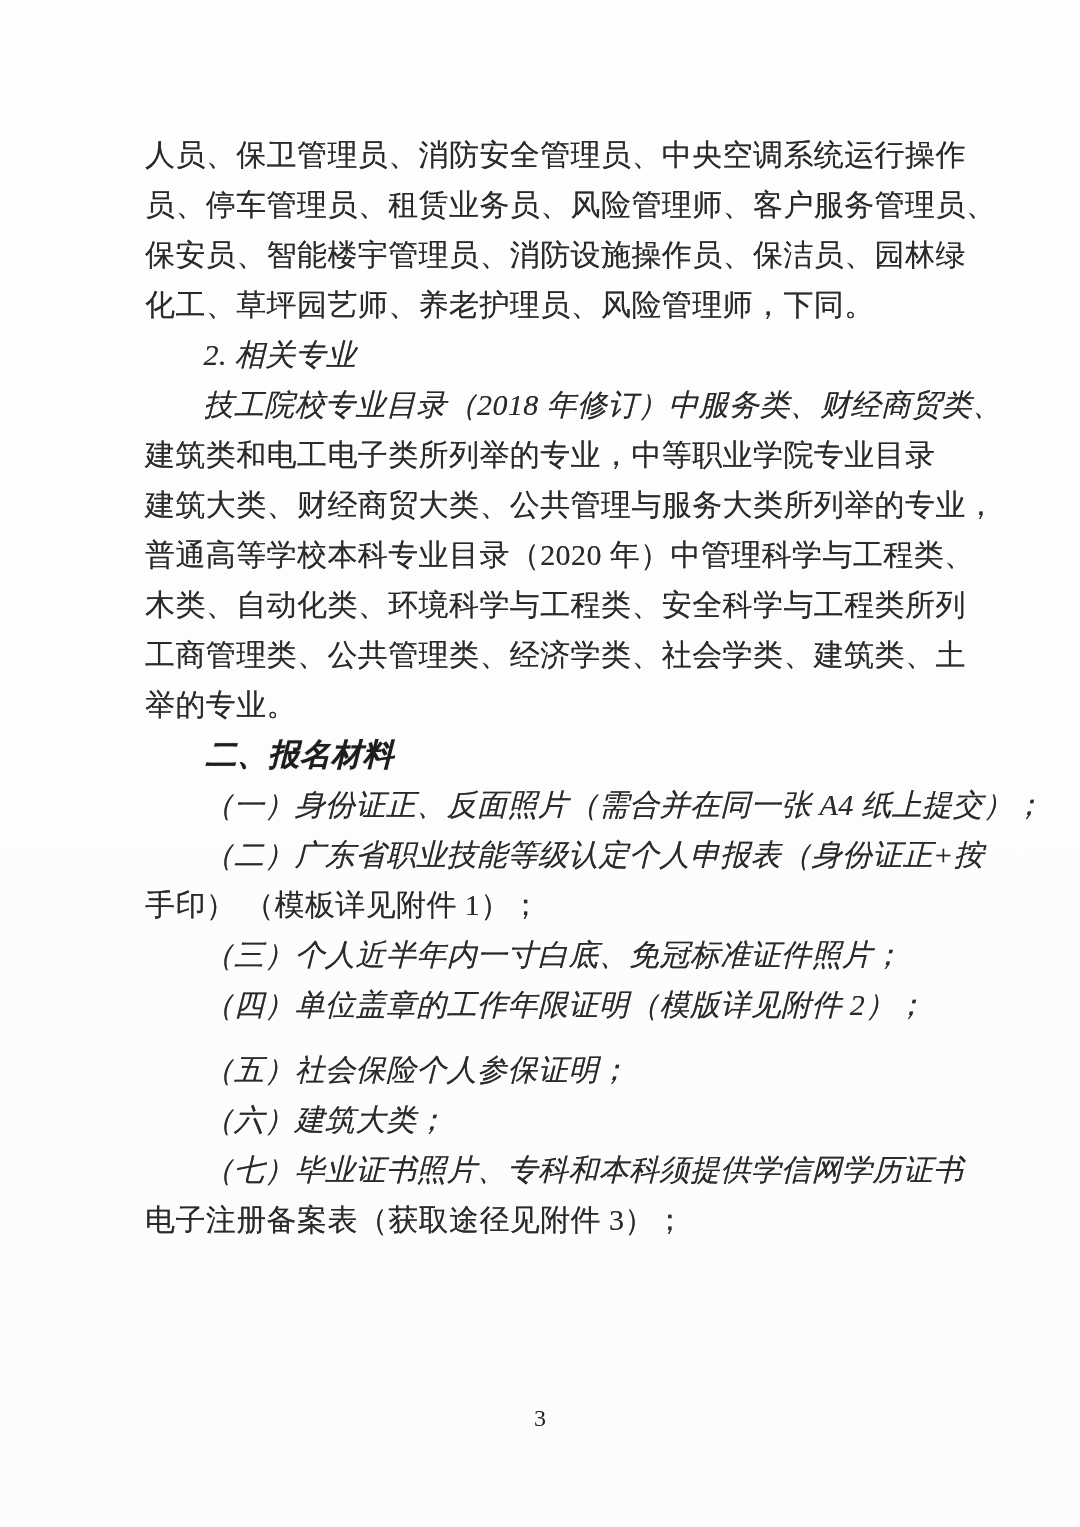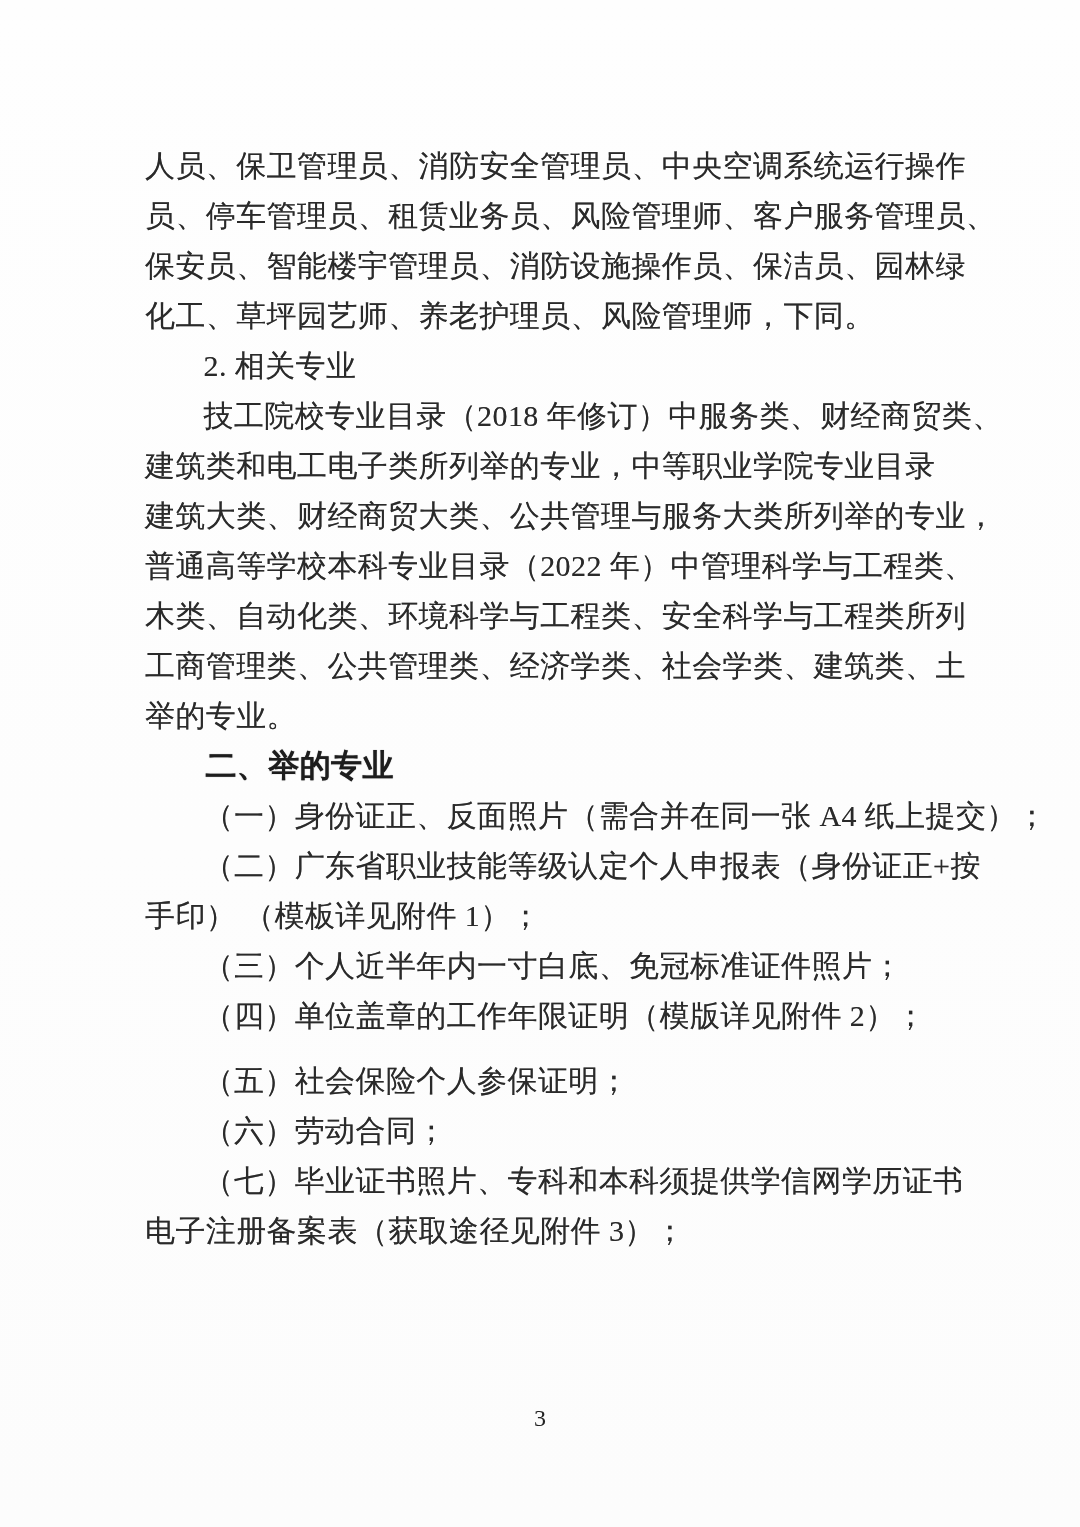--- a/index.html
+++ b/index.html
@@ -16,37 +16,38 @@
     width: 1080px;
     height: 1527px;
     background: linear-gradient(180deg, #fefefe 0%, #fdfdfd 55%, #fcfcfc 100%);
     overflow: hidden;
     color: #262626;
   }
 
   .body-text {
     position: absolute;
     left: 145px;
-    top: 141px;
+    top: 130px;
     width: 805px;
   }
 
   .doc-line {
     font-size: 30px;
     line-height: 50px;
     height: 50px;
     white-space: nowrap;
     letter-spacing: 0.4px;
     color: #2a2a2a;
     
     text-shadow: 0 0 0.6px rgba(40,40,40,0.55);
   }
 
   .doc-line.indent {
     text-indent: 1.95em;
+    font-style: italic;
   }
 
   .doc-line.bold {
     font-weight: bold;
     font-size: 31px;
     color: #1d1d1d;
     text-shadow: 0 0 0.8px rgba(20,20,20,0.7);
   }
 
   .doc-line.gap-before {
@@ -70,31 +71,31 @@
 
   <div class="body-text">
     <div class="doc-line">人员、保卫管理员、消防安全管理员、中央空调系统运行操作</div>
     <div class="doc-line">员、停车管理员、租赁业务员、风险管理师、客户服务管理员、</div>
     <div class="doc-line">保安员、智能楼宇管理员、消防设施操作员、保洁员、园林绿</div>
     <div class="doc-line">化工、草坪园艺师、养老护理员、风险管理师，下同。</div>
     <div class="doc-line indent">2. 相关专业</div>
     <div class="doc-line indent">技工院校专业目录（2018 年修订）中服务类、财经商贸类、</div>
     <div class="doc-line">建筑类和电工电子类所列举的专业，中等职业学院专业目录</div>
     <div class="doc-line">建筑大类、财经商贸大类、公共管理与服务大类所列举的专业，</div>
-    <div class="doc-line">普通高等学校本科专业目录（2022 年）中管理科学与工程类、</div>
+    <div class="doc-line">普通高等学校本科专业目录（2020 年）中管理科学与工程类、</div>
     <div class="doc-line">木类、自动化类、环境科学与工程类、安全科学与工程类所列</div>
     <div class="doc-line">工商管理类、公共管理类、经济学类、社会学类、建筑类、土</div>
     <div class="doc-line">举的专业。</div>
-    <div class="doc-line indent bold">二、举的专业</div>
+    <div class="doc-line indent bold">二、报名材料</div>
     <div class="doc-line indent">（一）身份证正、反面照片（需合并在同一张 A4 纸上提交）；</div>
     <div class="doc-line indent">（二）广东省职业技能等级认定个人申报表（身份证正+按</div>
     <div class="doc-line">手印） （模板详见附件 1）；</div>
     <div class="doc-line indent">（三）个人近半年内一寸白底、免冠标准证件照片；</div>
     <div class="doc-line indent">（四）单位盖章的工作年限证明（模版详见附件 2）；</div>
     <div class="doc-line indent gap-before">（五）社会保险个人参保证明；</div>
-    <div class="doc-line indent">（六）劳动合同；</div>
+    <div class="doc-line indent">（六）建筑大类；</div>
     <div class="doc-line indent">（七）毕业证书照片、专科和本科须提供学信网学历证书</div>
     <div class="doc-line">电子注册备案表（获取途径见附件 3）；</div>
   </div>
 
   <div class="page-number">3</div>
 
 </div>
 
 </body></html>

